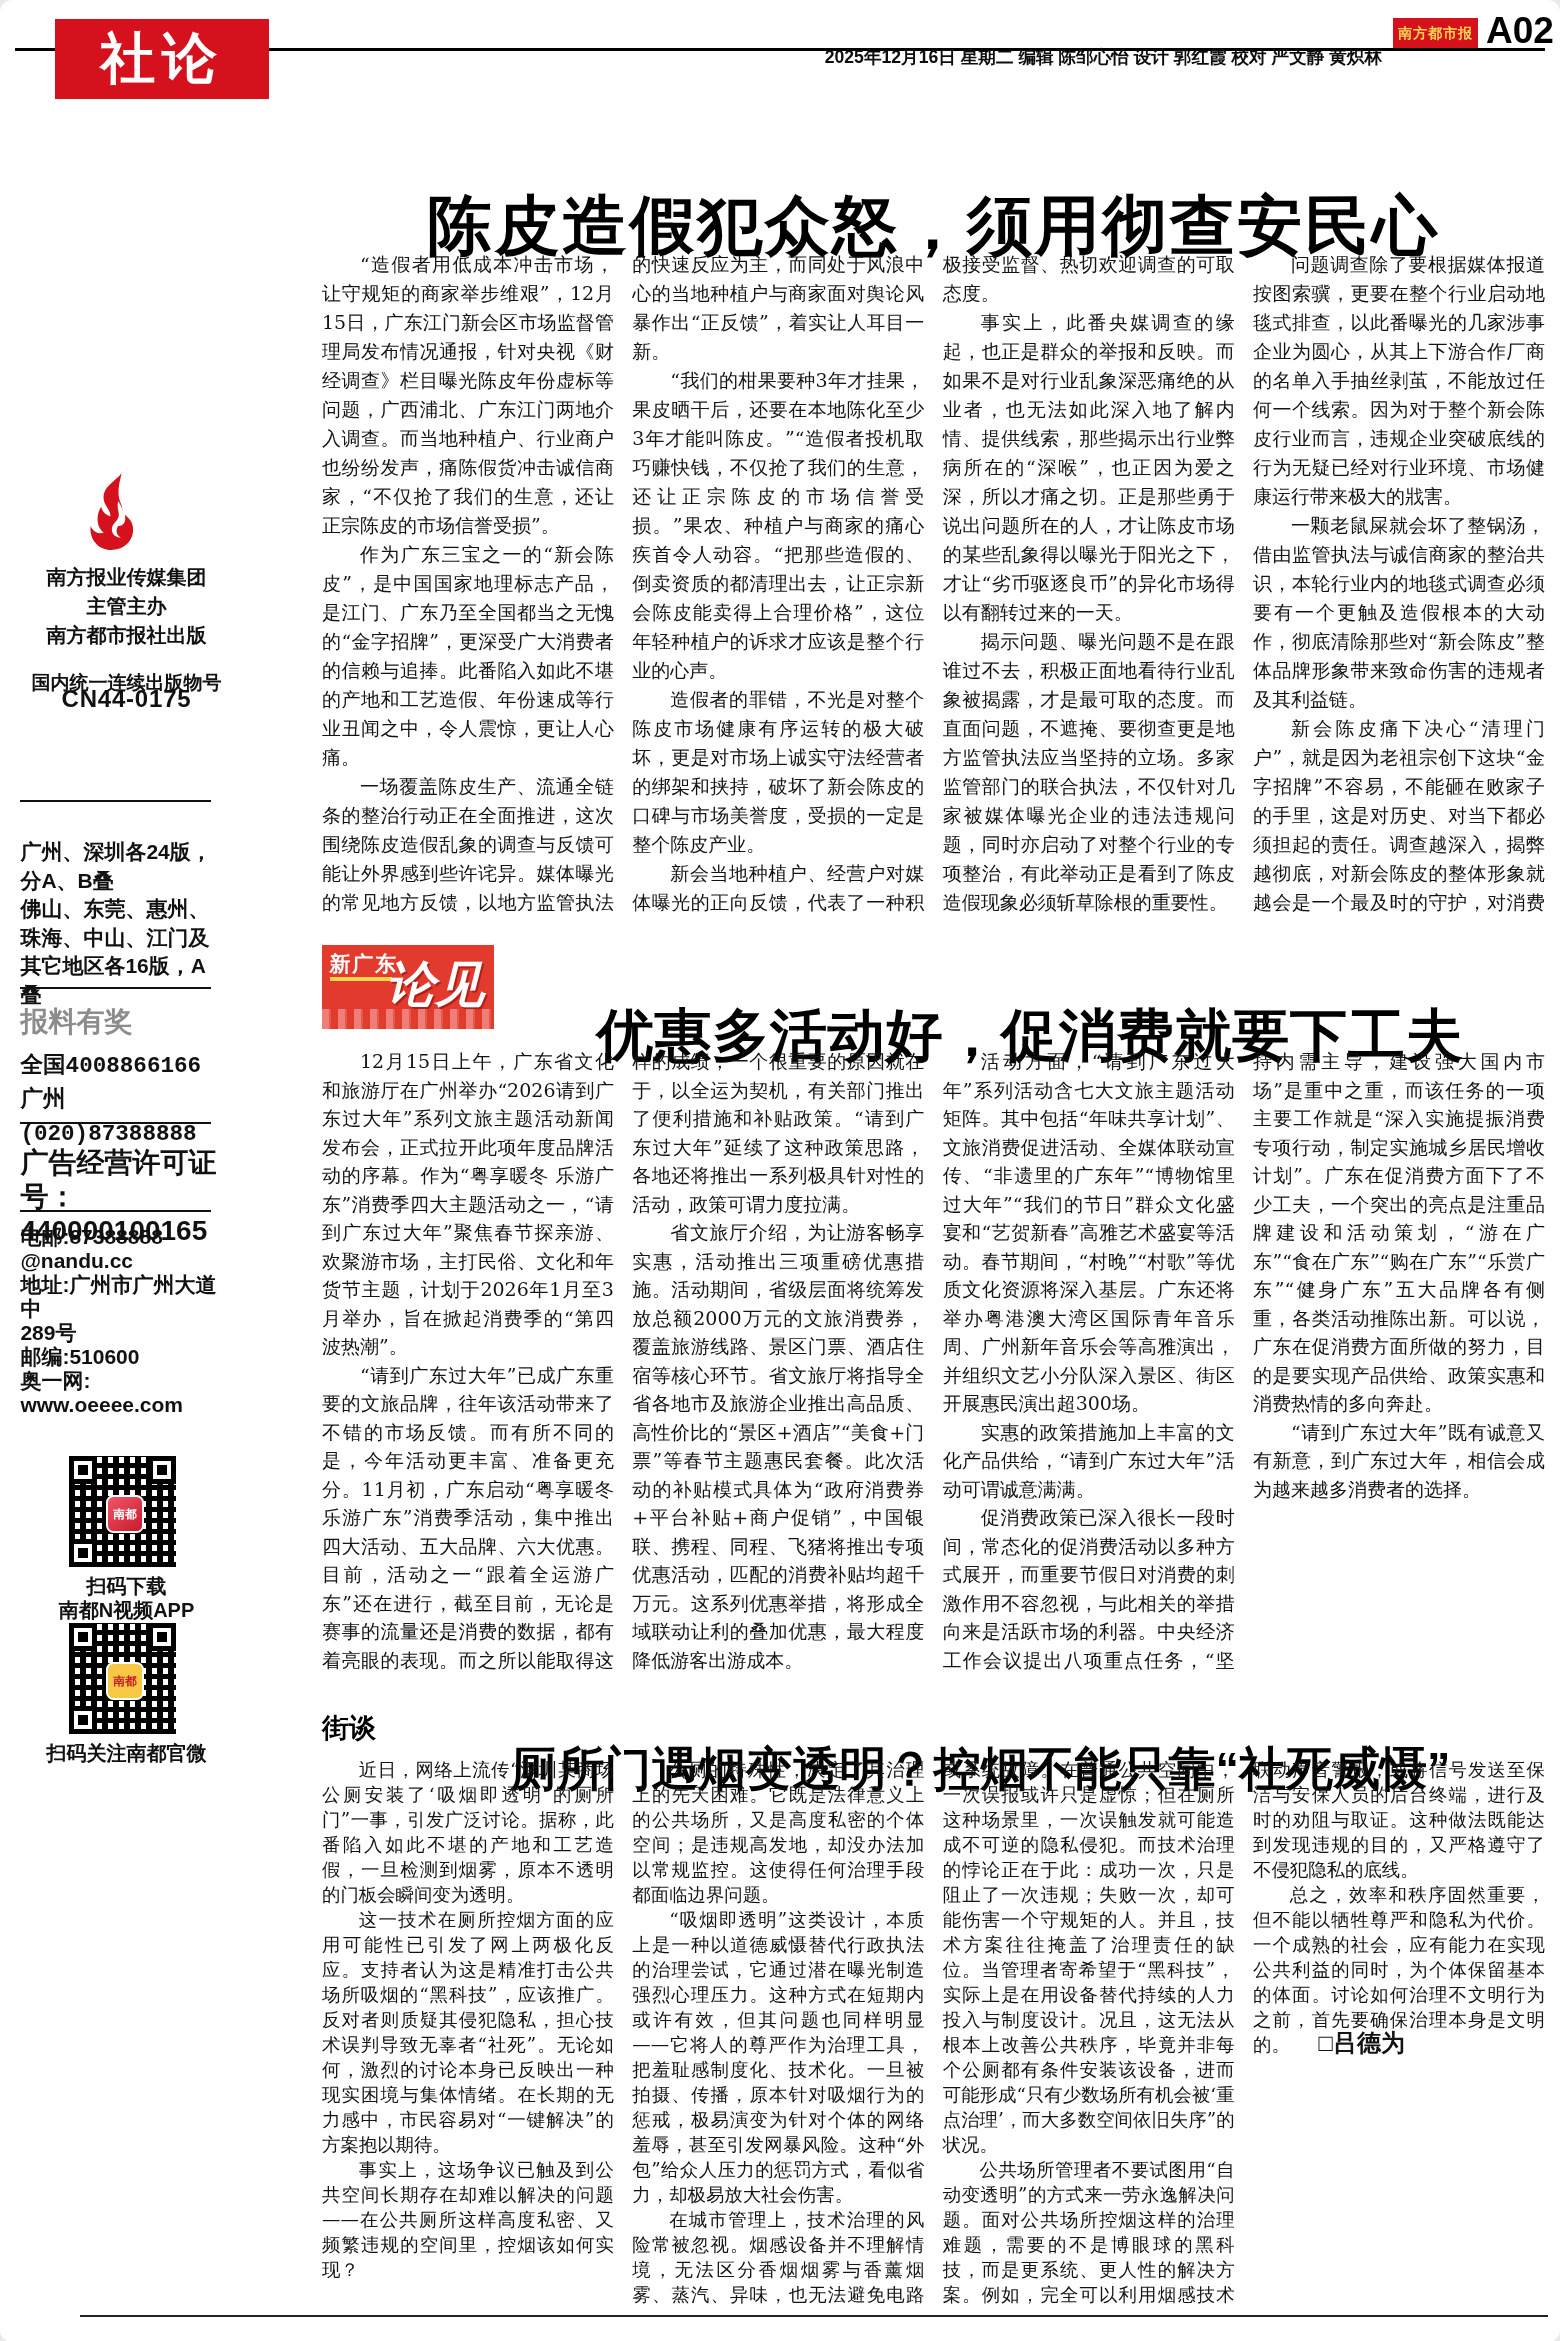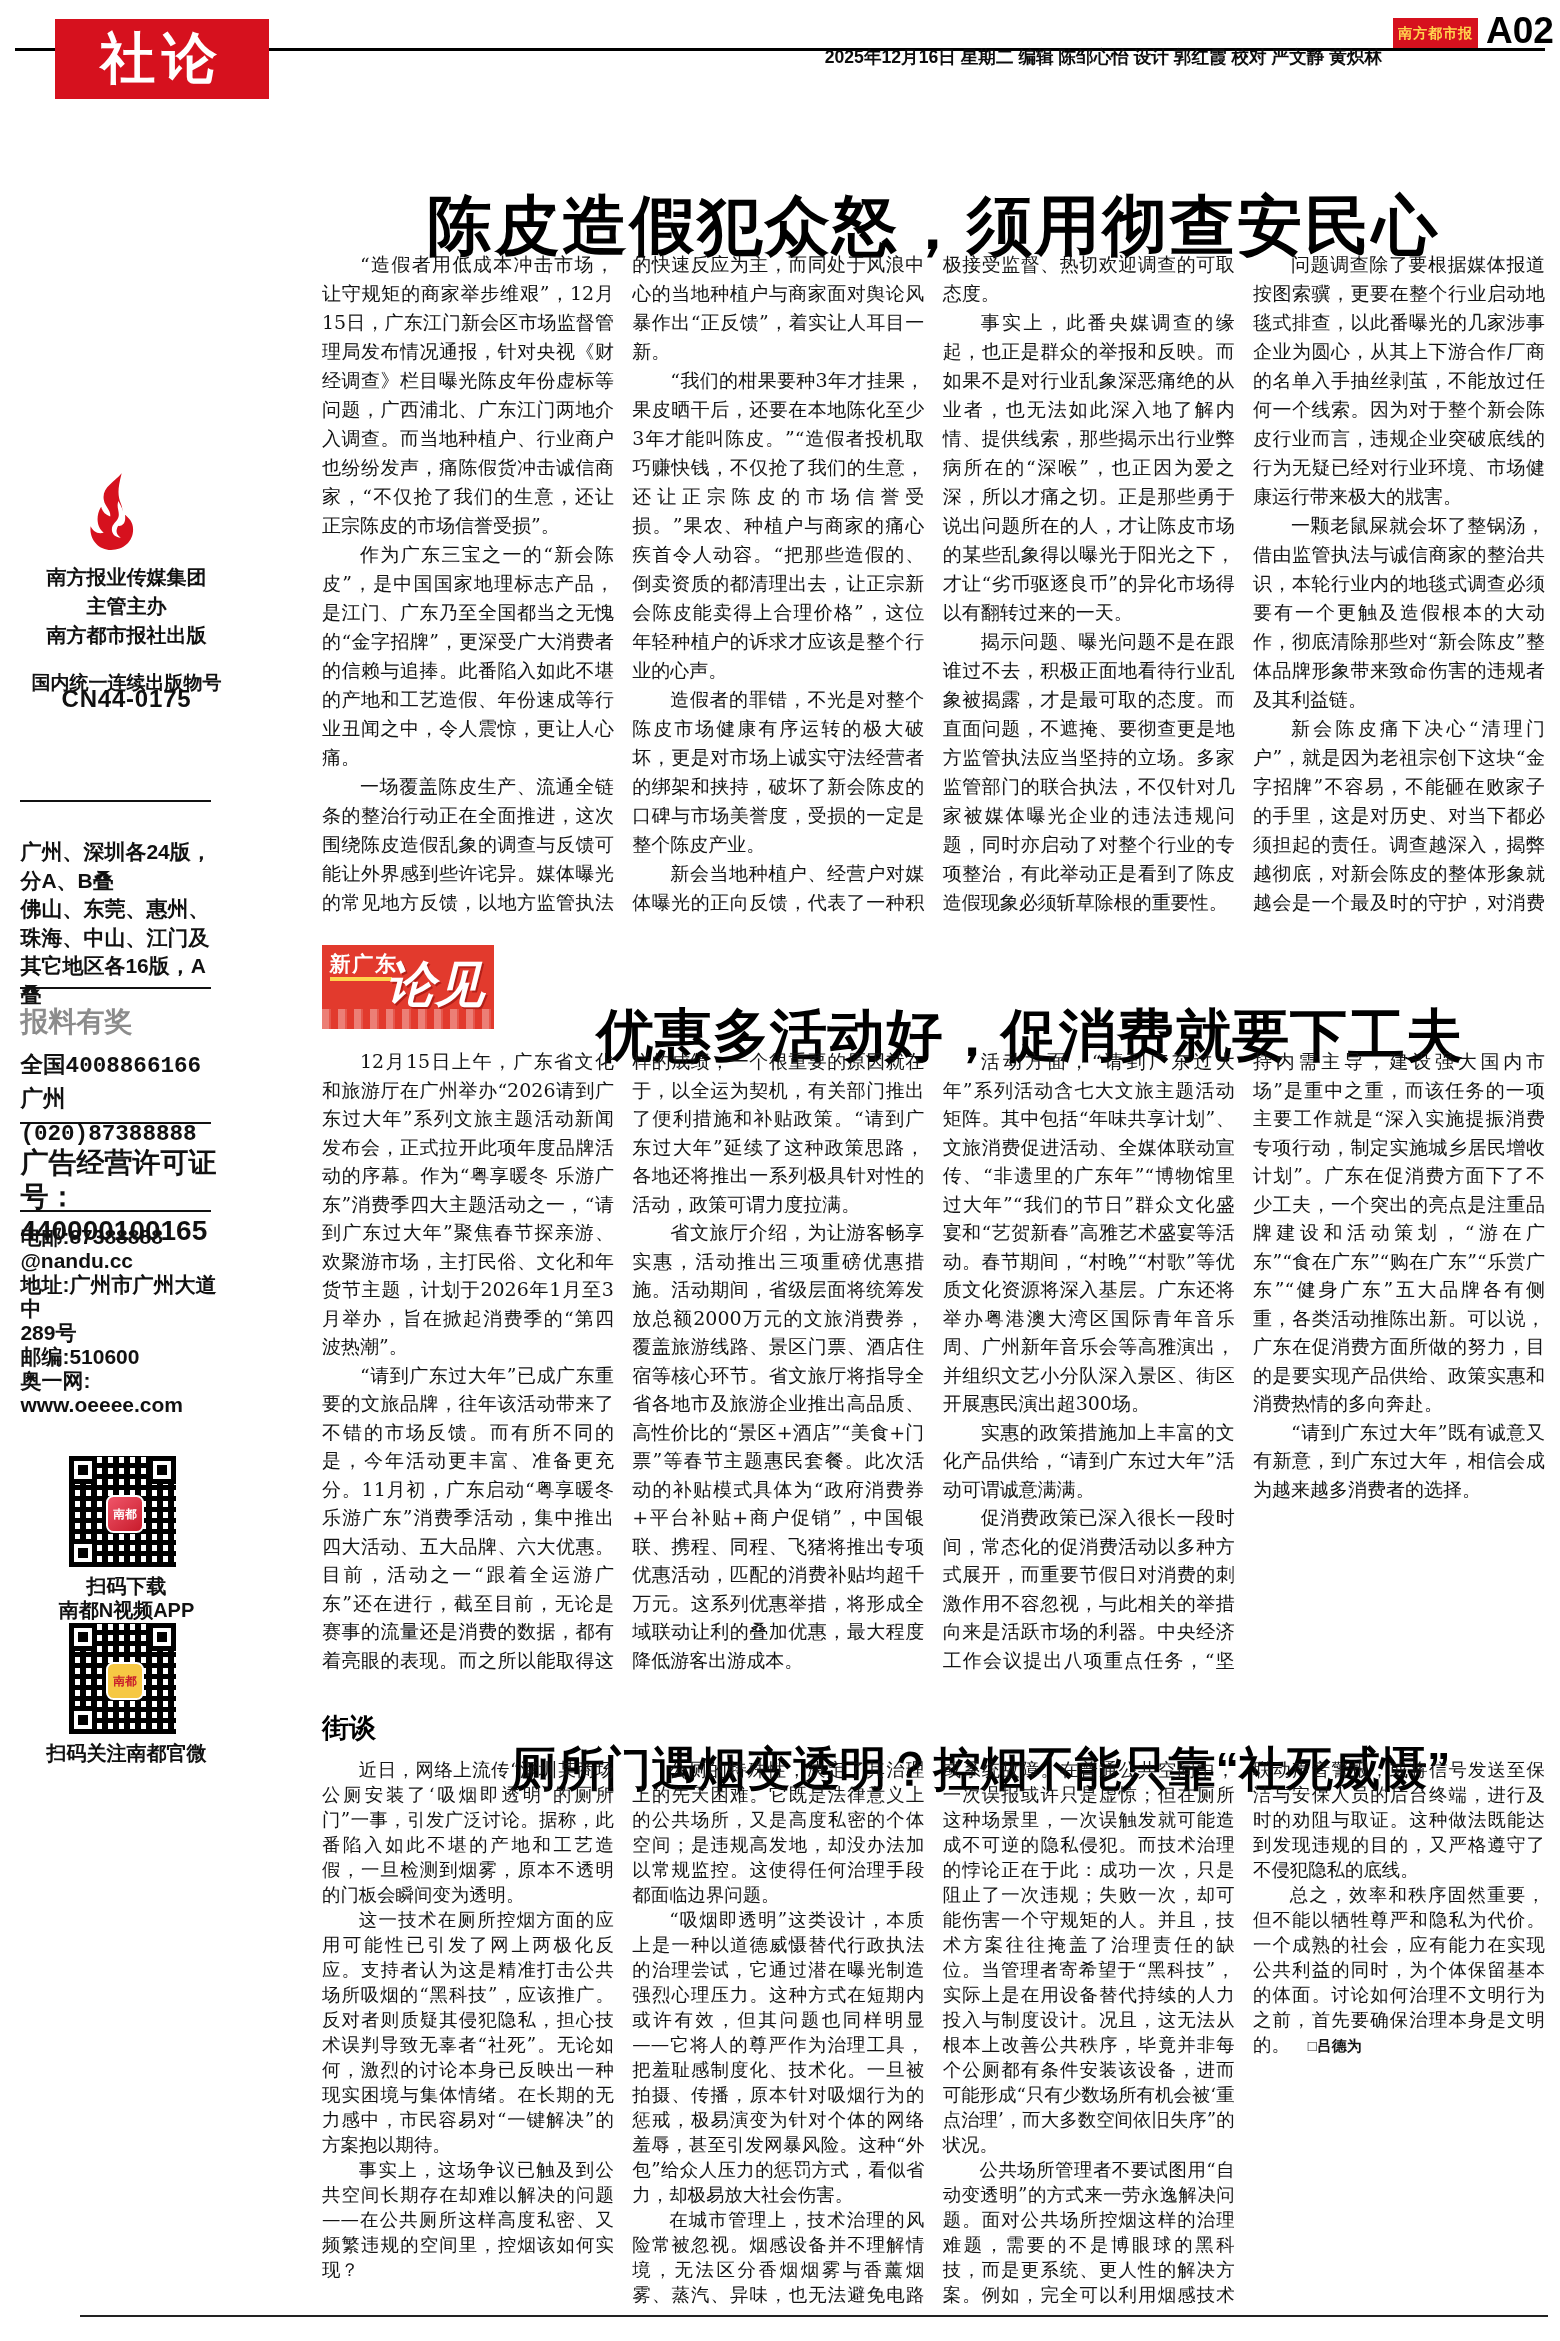--- a/index.html
+++ b/index.html
@@ -1,17 +1,17 @@
 <!DOCTYPE html>
 <html style="font-size:13.4px"><head>
 <meta charset="utf-8">
 <style>
   html,body{margin:0;padding:0;background:#e9e9e9;}
   #page{position:relative;width:1560px;height:2342px;background:#ffffff;margin:0 auto;
-        font-family:"DejaVu Serif","Liberation Serif",serif;color:#111;overflow:hidden;}
+        font-family:"DejaVu Serif","Liberation Serif",serif;color:#111;overflow:hidden;border-radius:12px;}
 
   
   .top-rule{position:absolute;left:15px;top:48px;width:1530px;height:2.5px;background:#000;}
   .section-logo{position:absolute;left:55px;top:19px;width:214px;height:80px;background:#d6111e;
         color:#fff;display:flex;align-items:center;justify-content:center;
         font-family:"Liberation Sans","DejaVu Sans",sans-serif;font-weight:900;font-size:55px;letter-spacing:6.7px;}
   .dateline{position:absolute;right:178px;top:25px;font-family:"Liberation Sans","DejaVu Sans",sans-serif;
         font-size:17.6px;font-weight:600;color:#0d0d0d;white-space:nowrap;margin-top:20px;}
   .masthead{position:absolute;left:1393px;top:18.4px;width:85px;height:30px;background:#d6111e;
         color:#ffd34d;font-family:"Liberation Sans","DejaVu Sans",sans-serif;font-weight:900;font-size:14.2px;
@@ -70,21 +70,21 @@
         font-family:"DejaVu Serif","Liberation Serif",serif;font-style:italic;text-shadow:1.7px 1.7px 0 rgba(120,0,0,.45);}
   .a2-logo .l-sky{position:absolute;left:0;bottom:0;width:100%;height:20px;
         background:repeating-linear-gradient(90deg,rgba(255,255,255,.35) 0 6.7px,rgba(255,255,255,.15) 6.7px 9.2px,transparent 9.2px 16px);}
   .a2-title{position:absolute;left:515px;top:951px;width:1030px;text-align:center;
         font-family:"Liberation Sans","DejaVu Sans",sans-serif;font-weight:900;font-size:57px;letter-spacing:0.8px;color:#000;}
 
   .a3-label{position:absolute;left:322px;top:1710px;font-size:27px;font-weight:900;color:#000;
         font-family:"Liberation Sans","DejaVu Sans",sans-serif;}
   .a3-title{position:absolute;left:415px;top:1699px;width:1131px;text-align:center;
         font-family:"Liberation Sans","DejaVu Sans",sans-serif;font-weight:900;font-size:47px;color:#000;}
-  .byline{font-weight:900;font-family:Liberation Mono, monospace;margin-left:1.2em;font-size:15px;}
+  .byline{font-weight:900;font-family:Liberation Mono, monospace;margin-left:1.2em;font-size:24px;}
   .bottom-rule{position:absolute;left:80px;top:2315px;width:1468px;height:1.7px;background:#222;}
 </style>
 </head>
 <body>
 
 <div id="page">
 
   <div class="top-rule"></div>
   <div class="section-logo">社论</div>
   <div class="dateline">2025年12月16日 星期二  编辑 陈邹心怡 设计 郭红霞 校对 严文静 黄炽林</div>

